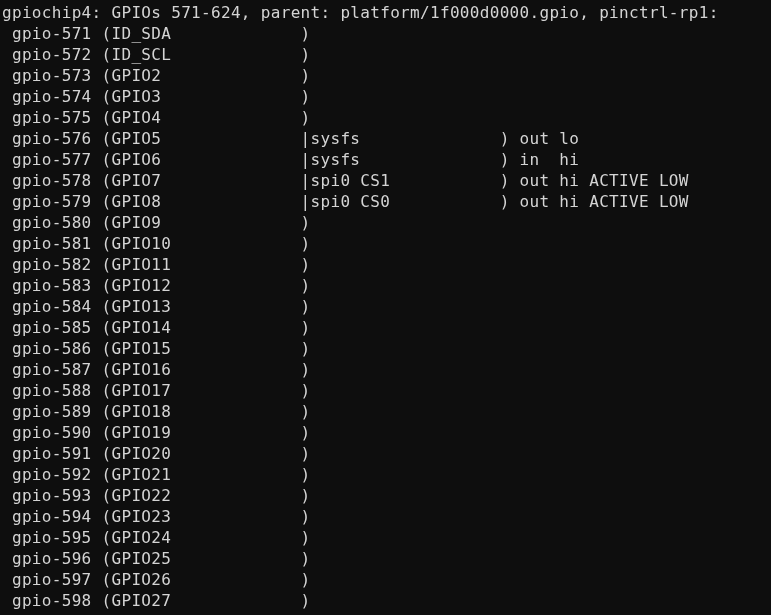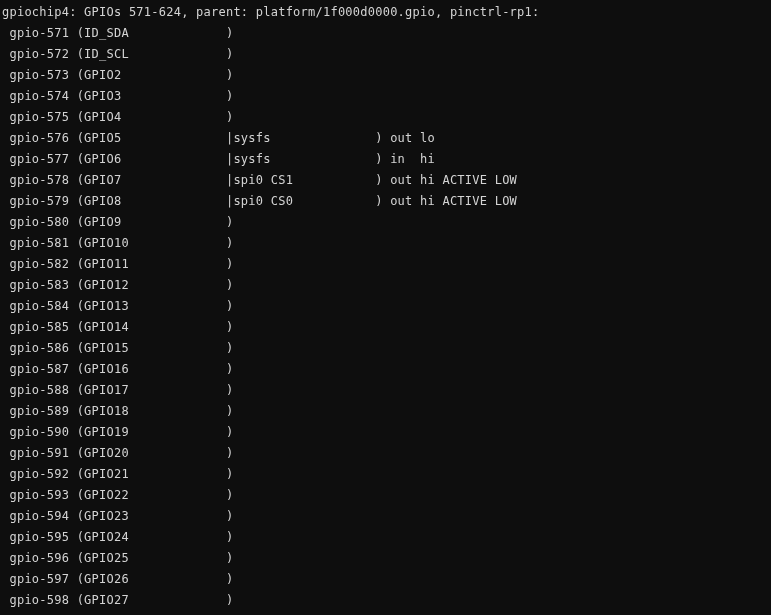--- a/index.html
+++ b/index.html
@@ -5,21 +5,21 @@
   html, body {
     margin: 0;
     padding: 0;
     background: #0e0e0e;
     width: 771px;
     height: 615px;
     overflow: hidden;
   }
   #term {
     font-family: "DejaVu Sans Mono", "Liberation Mono", "Consolas", monospace;
-    font-size: 12px;
+    font-size: 16px;
     line-height: 21px;
     color: #d4d4d4;
     white-space: pre;
     padding: 2px 0 0 2px;
     letter-spacing: 0.02em;
   }
   .wrap {
     position: relative;
   }
 </style>

